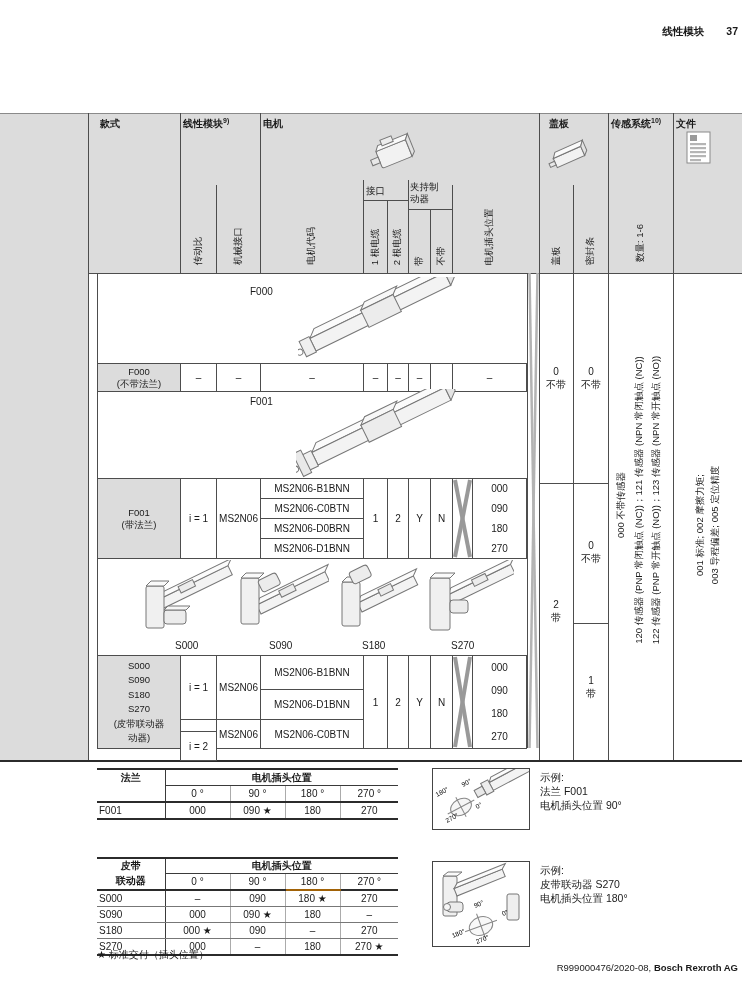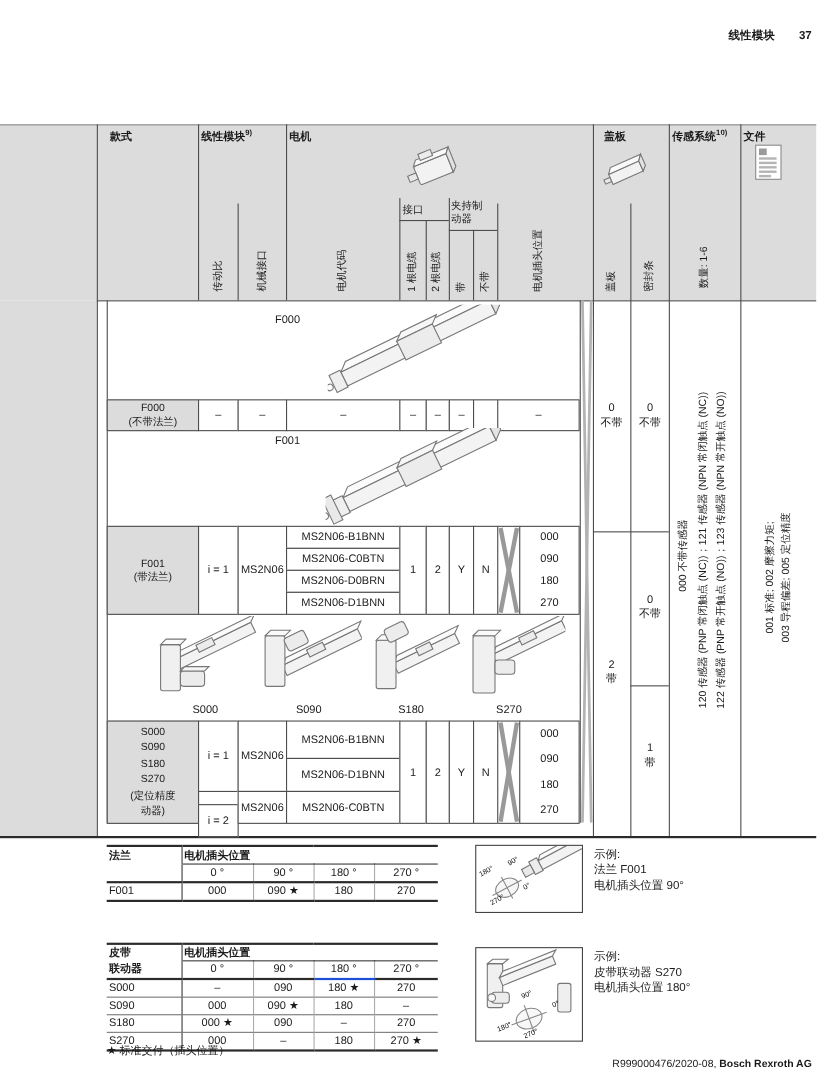--- a/index.html
+++ b/index.html
@@ -19,21 +19,21 @@
   .cell.gray{background:#dcdcdc;}
   .cell .stack{line-height:11.5px;font-size:9.5px;}
   .cell .stack span{display:block;}
   .plugvals{flex-direction:column;justify-content:space-around;align-items:center;}
   .imglabel{position:absolute;font-size:10px;white-space:nowrap;}
   .twoline{position:absolute;text-align:center;font-size:10px;line-height:13px;}
   .twoline span{display:block;}
   .grouplab{position:absolute;font-size:9.5px;white-space:nowrap;}
   table.spec{position:absolute;border-collapse:collapse;table-layout:fixed;font-size:10px;}
   table.spec td{padding:0 2px;height:15px;overflow:hidden;white-space:nowrap;}
-  td.tl{text-align:left;font-weight:bold;}
+  td.tl{text-align:center;font-weight:bold;}
   td.tlp{text-align:left;}
   td.ctr{text-align:center;}
   .bR{border-right:1px solid #3a3a3a;}
   .bLgray{border-left:1px solid #ababab;}
   .bB{border-bottom:1px solid #3a3a3a;}
   .bBthin{border-bottom:1px solid #777;}
   .topThick{border-top:2px solid #2b2b2b;}
   .botThick{border-bottom:2px solid #2b2b2b;}
   .exbox{position:absolute;box-sizing:border-box;border:1px solid #444;background:#fff;}
   .extext{position:absolute;font-size:10.5px;line-height:14px;white-space:nowrap;}
@@ -274,21 +274,21 @@
   <div class="imglabel" style="left:269px;top:640px;">S090</div>
   <div class="imglabel" style="left:362px;top:640px;">S180</div>
   <div class="imglabel" style="left:451px;top:640px;">S270</div>
 
   <div class="cell gray" style="left:97px;top:655px;width:84px;height:94px;">
     <div class="stack" style="line-height:14.5px;">
       <span>S000</span>
       <span>S090</span>
       <span>S180</span>
       <span>S270</span>
-      <span>(定位精度</span>
+      <span>(皮带联动器</span>
       <span>动器)</span>
     </div>
   </div>
   <div class="cell" style="left:180px;top:655px;width:37px;height:65px;">i = 1</div>
   <div class="cell" style="left:216px;top:655px;width:45px;height:65px;">MS2N06</div>
   <div class="cell" style="left:260px;top:655px;width:104px;height:35px;">MS2N06-B1BNN</div>
   <div class="cell" style="left:260px;top:689px;width:104px;height:31px;">MS2N06-D1BNN</div>
   <div class="cell" style="left:180px;top:719px;width:37px;height:30px;margin-top:12px;">i = 2</div>
   <div class="cell" style="left:216px;top:719px;width:45px;height:30px;">MS2N06</div>
   <div class="cell" style="left:260px;top:719px;width:104px;height:30px;">MS2N06-C0BTN</div>
@@ -424,21 +424,21 @@
       <td class="tl bR">联动器</td>
       <td class="ctr">0 °</td>
       <td class="ctr bLgray">90 °</td>
       <td class="ctr bLgray">180 °</td>
       <td class="ctr bLgray">270 °</td>
     </tr>
     <tr>
       <td class="tlp bR bBthin" style="border-top:2px solid #2b2b2b;font-weight:normal;">S000</td>
       <td class="ctr bBthin" style="border-top:2px solid #2b2b2b;">–</td>
       <td class="ctr bLgray bBthin" style="border-top:2px solid #2b2b2b;">090</td>
-      <td class="ctr bLgray bBthin" style="border-top:2px solid #1d4ed8;">180 ★</td>
+      <td class="ctr bLgray bBthin" style="border-top:2px solid #a16207;">180 ★</td>
       <td class="ctr bLgray bBthin" style="border-top:2px solid #2b2b2b;">270</td>
     </tr>
     <tr>
       <td class="tlp bR bBthin">S090</td>
       <td class="ctr bBthin">000</td>
       <td class="ctr bLgray bBthin">090 ★</td>
       <td class="ctr bLgray bBthin">180</td>
       <td class="ctr bLgray bBthin">–</td>
     </tr>
     <tr>

